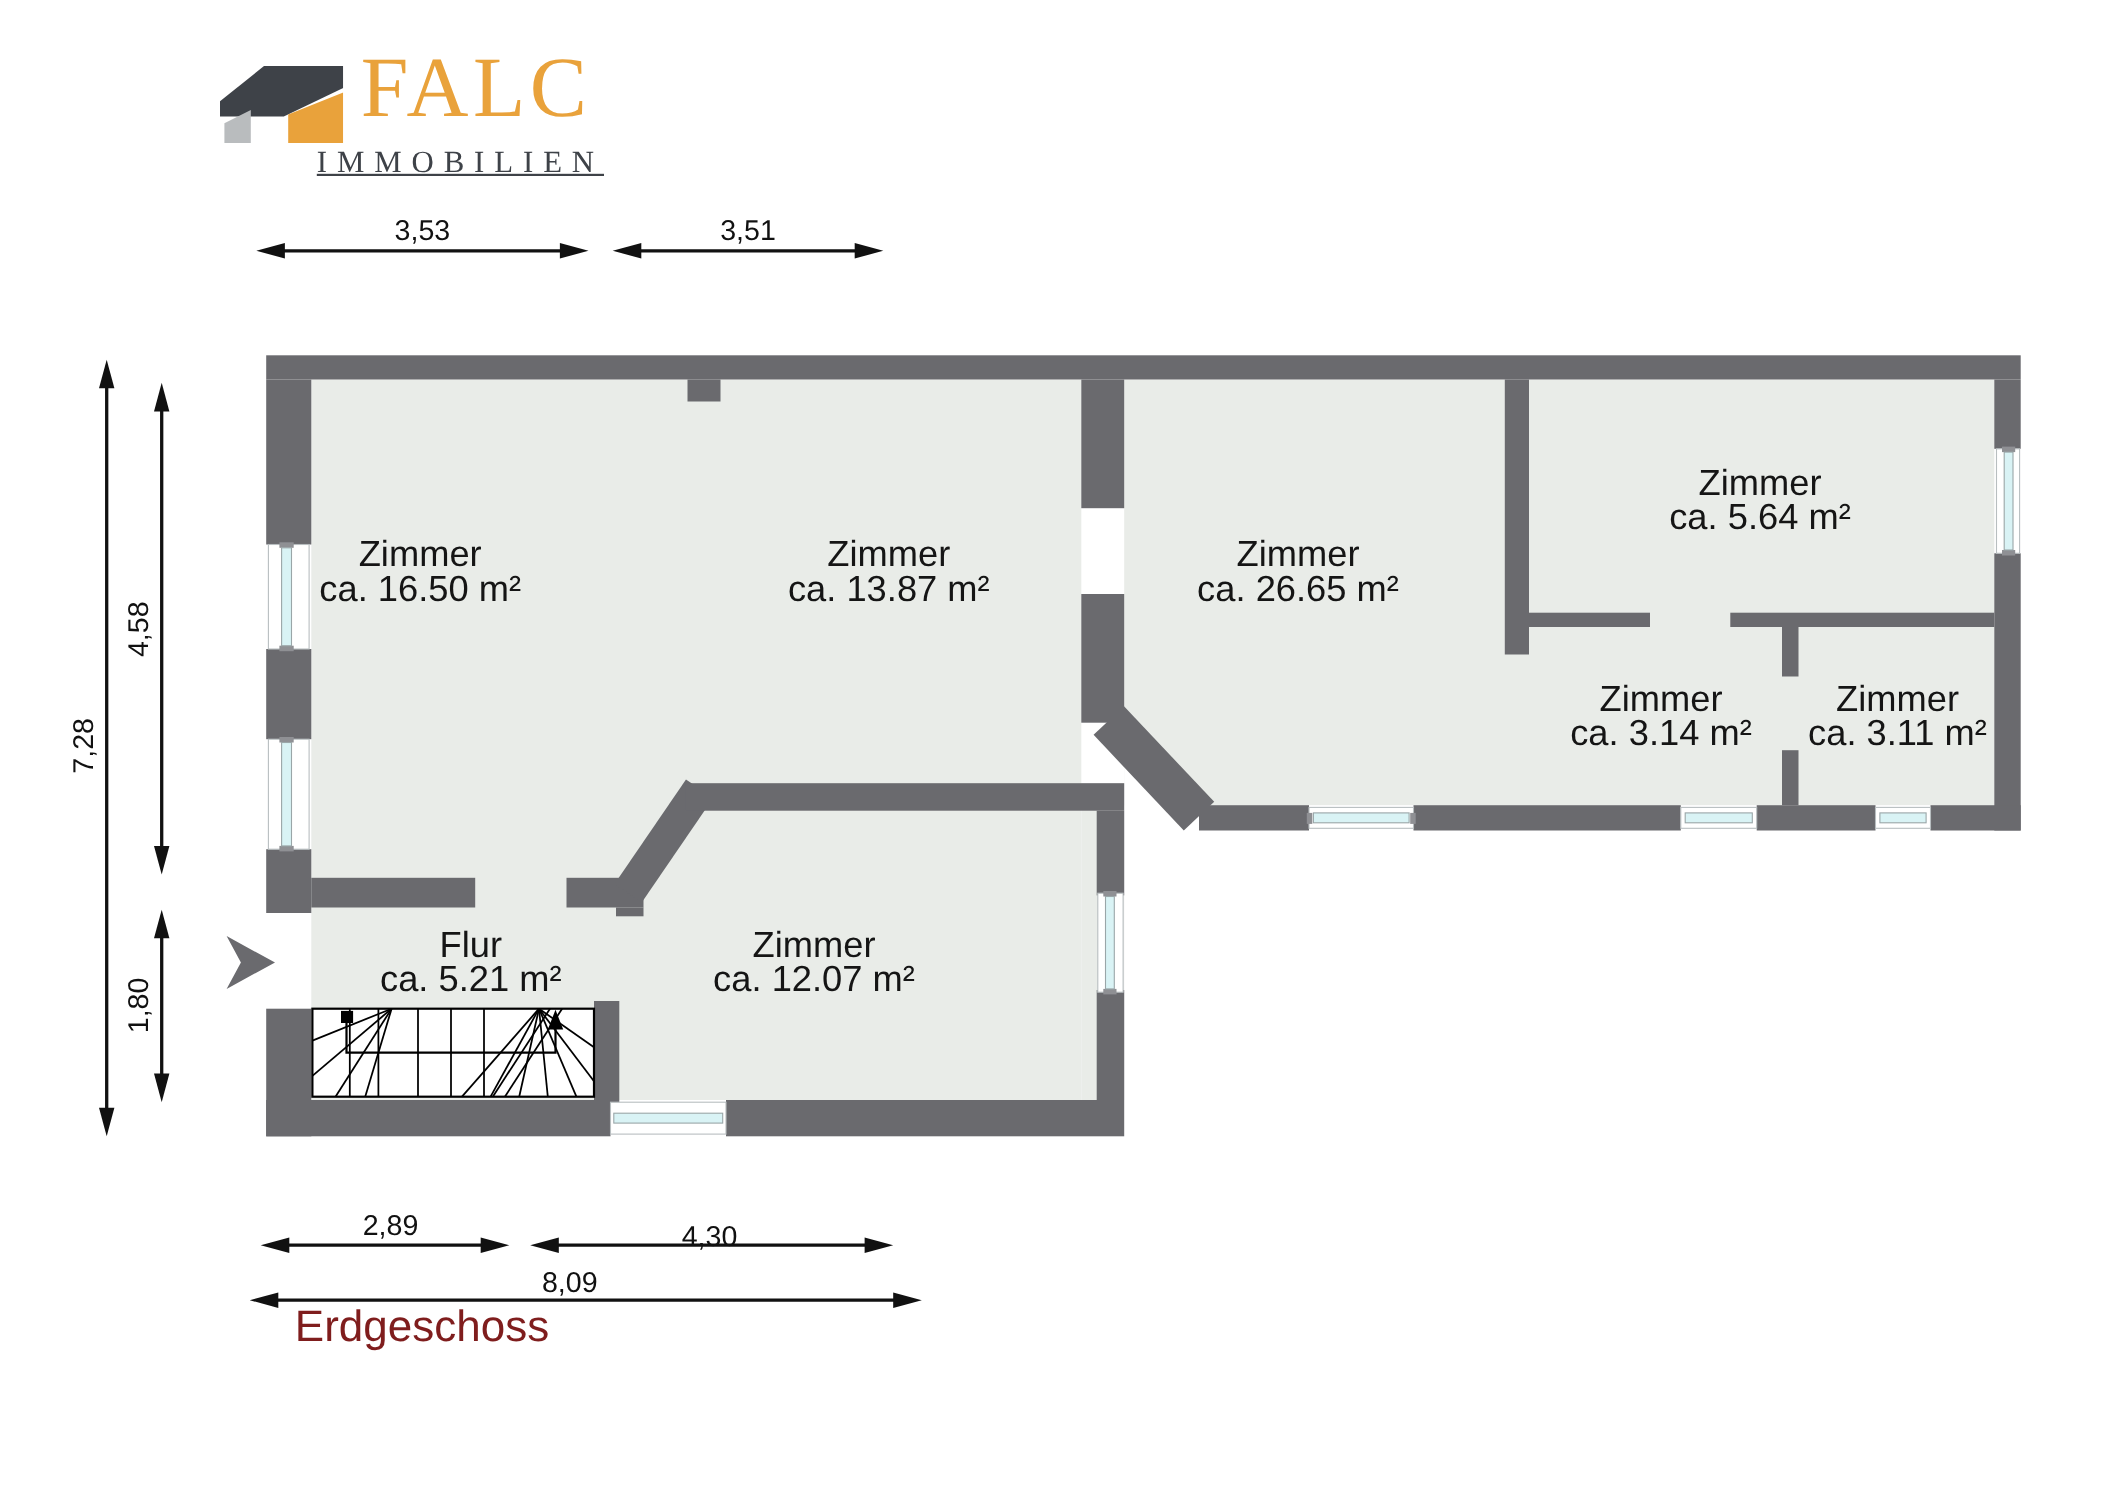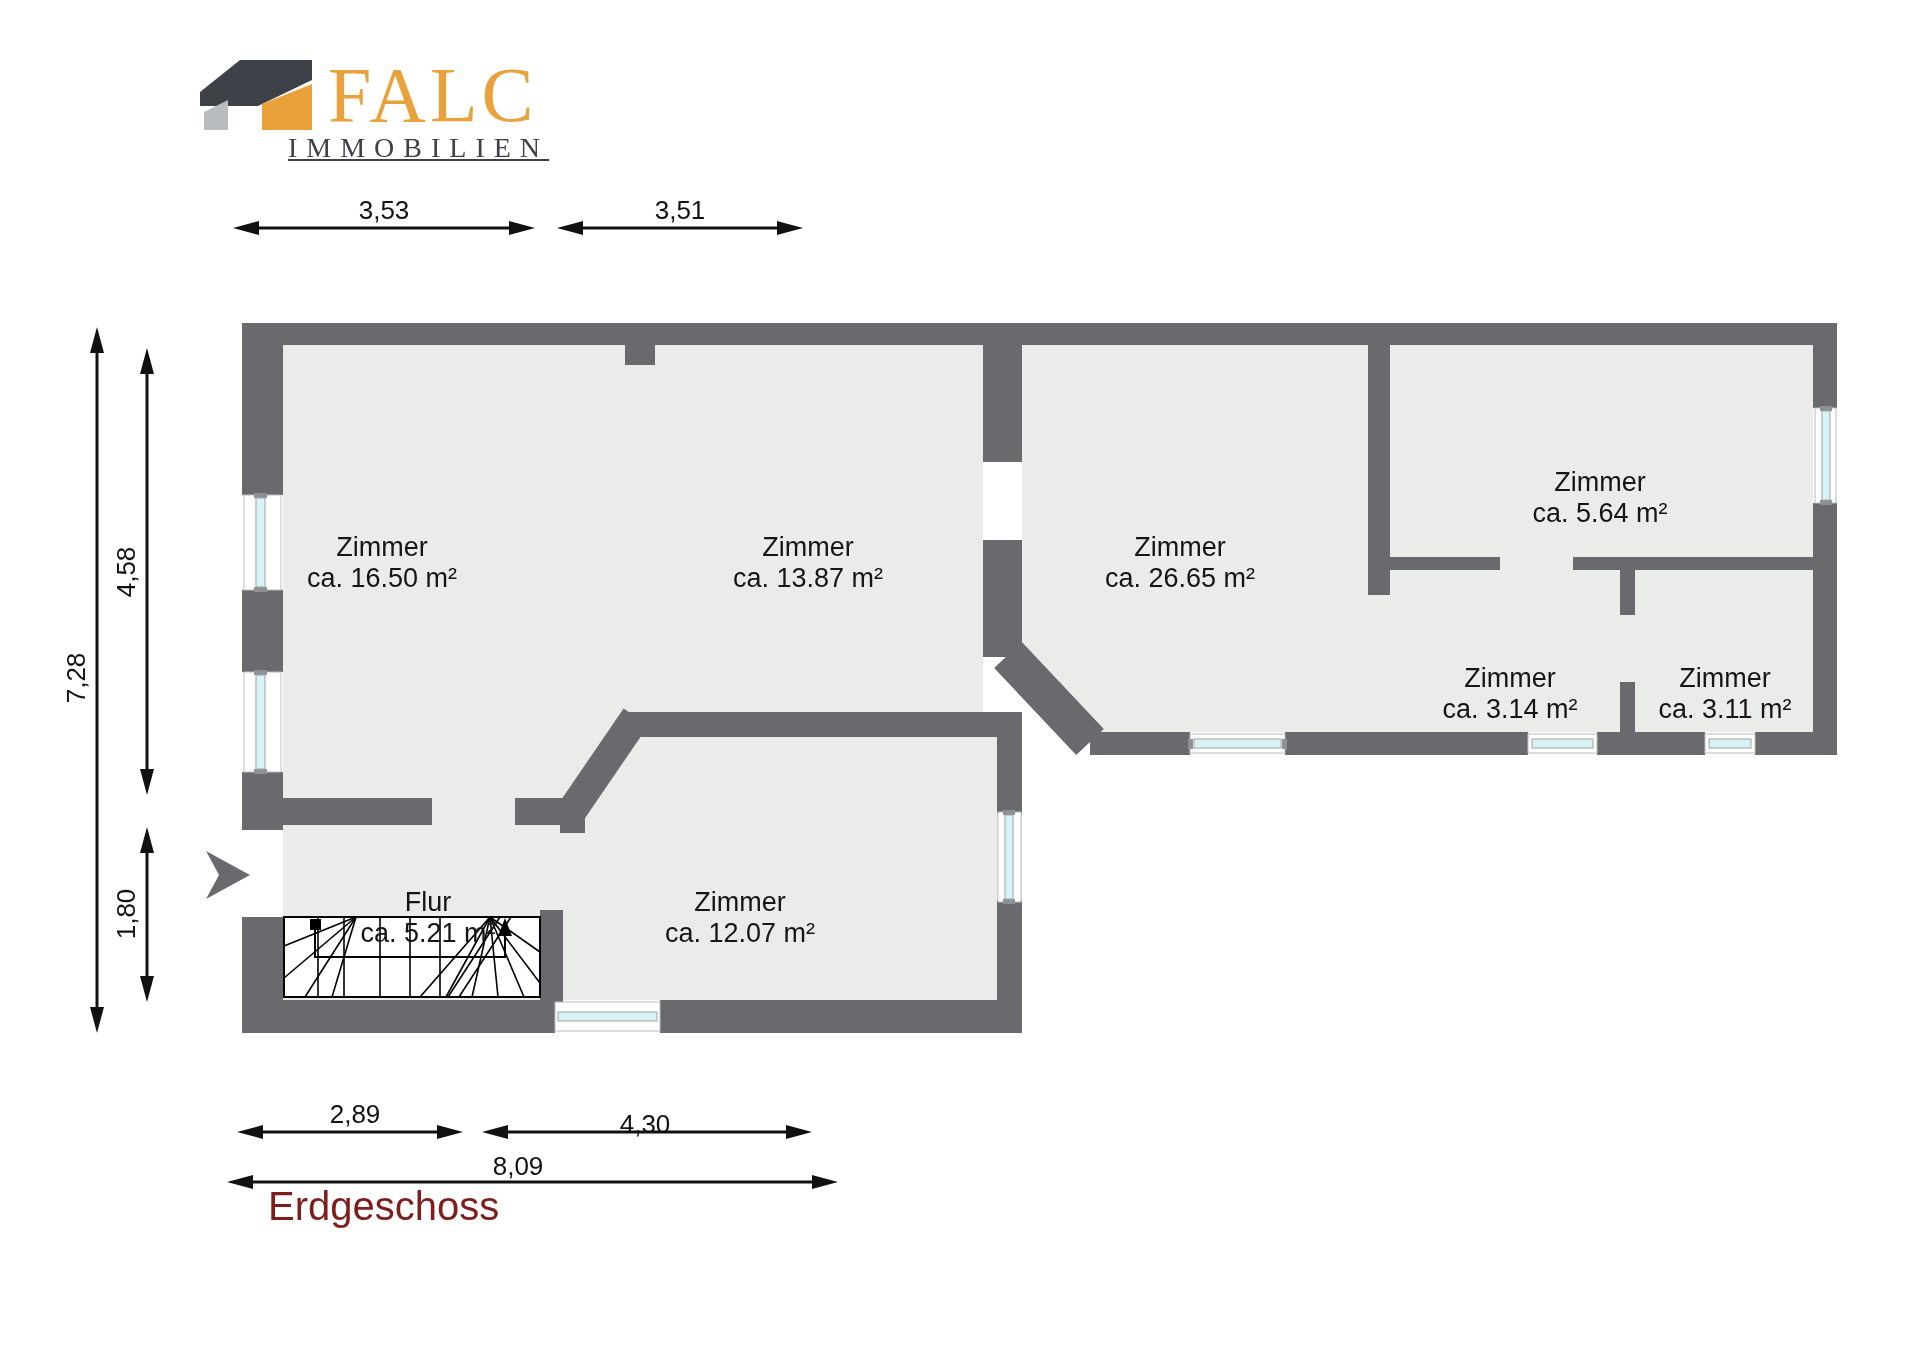--- a/index.html
+++ b/index.html
@@ -15,31 +15,31 @@
   .win-recess{fill:#ffffff;stroke:#b8bec0;stroke-width:1;}
   .win-pane{fill:var(--window);stroke:#9aa6a8;stroke-width:1;}
   .win-cap{fill:#8f9094;}
   .dim-line{stroke:#111;stroke-width:3;}
   .dim-head{fill:#111;}
   .stair-box{fill:#ffffff;stroke:#000;stroke-width:2;}
   .stair-line{stroke:#000;stroke-width:1.6;fill:none;}
   .walk-line{stroke:#000;stroke-width:2;fill:none;}
   .room-label{
     position:absolute;transform:translate(-50%,-50%);text-align:center;
-    font-size:27px;line-height:31px;white-space:nowrap;color:#151515;margin-top:44px;
+    font-size:33px;line-height:31px;white-space:nowrap;color:#151515;
   }
   .dim-label{
     position:absolute;transform:translate(-50%,-50%);font-size:26px;color:#111;white-space:nowrap;
   }
   .dim-label.rot{transform:translate(-50%,-50%) rotate(-90deg);}
   .logo{position:absolute;left:200px;top:50px;width:360px;height:120px;}
   .logo-mark{position:absolute;left:0;top:2px;}
   .logo-brand{
     position:absolute;left:128px;top:-16px;font-family:"Liberation Serif", serif;
-    font-size:78px;font-weight:normal;color:var(--logo_orange);letter-spacing:4px;margin-top:16px;
+    font-size:78px;font-weight:normal;color:var(--logo_orange);letter-spacing:4px;
   }
   .logo-sub{
     position:absolute;left:88px;top:82px;font-family:"Liberation Serif", serif;
     font-size:28px;color:var(--logo_dark);letter-spacing:9px;text-decoration:underline;
   }
   .page-title{position:absolute;left:268px;top:1184px;font-size:40px;color:#7f1d1d;}
 </style>
 </head>
 <body>
 

